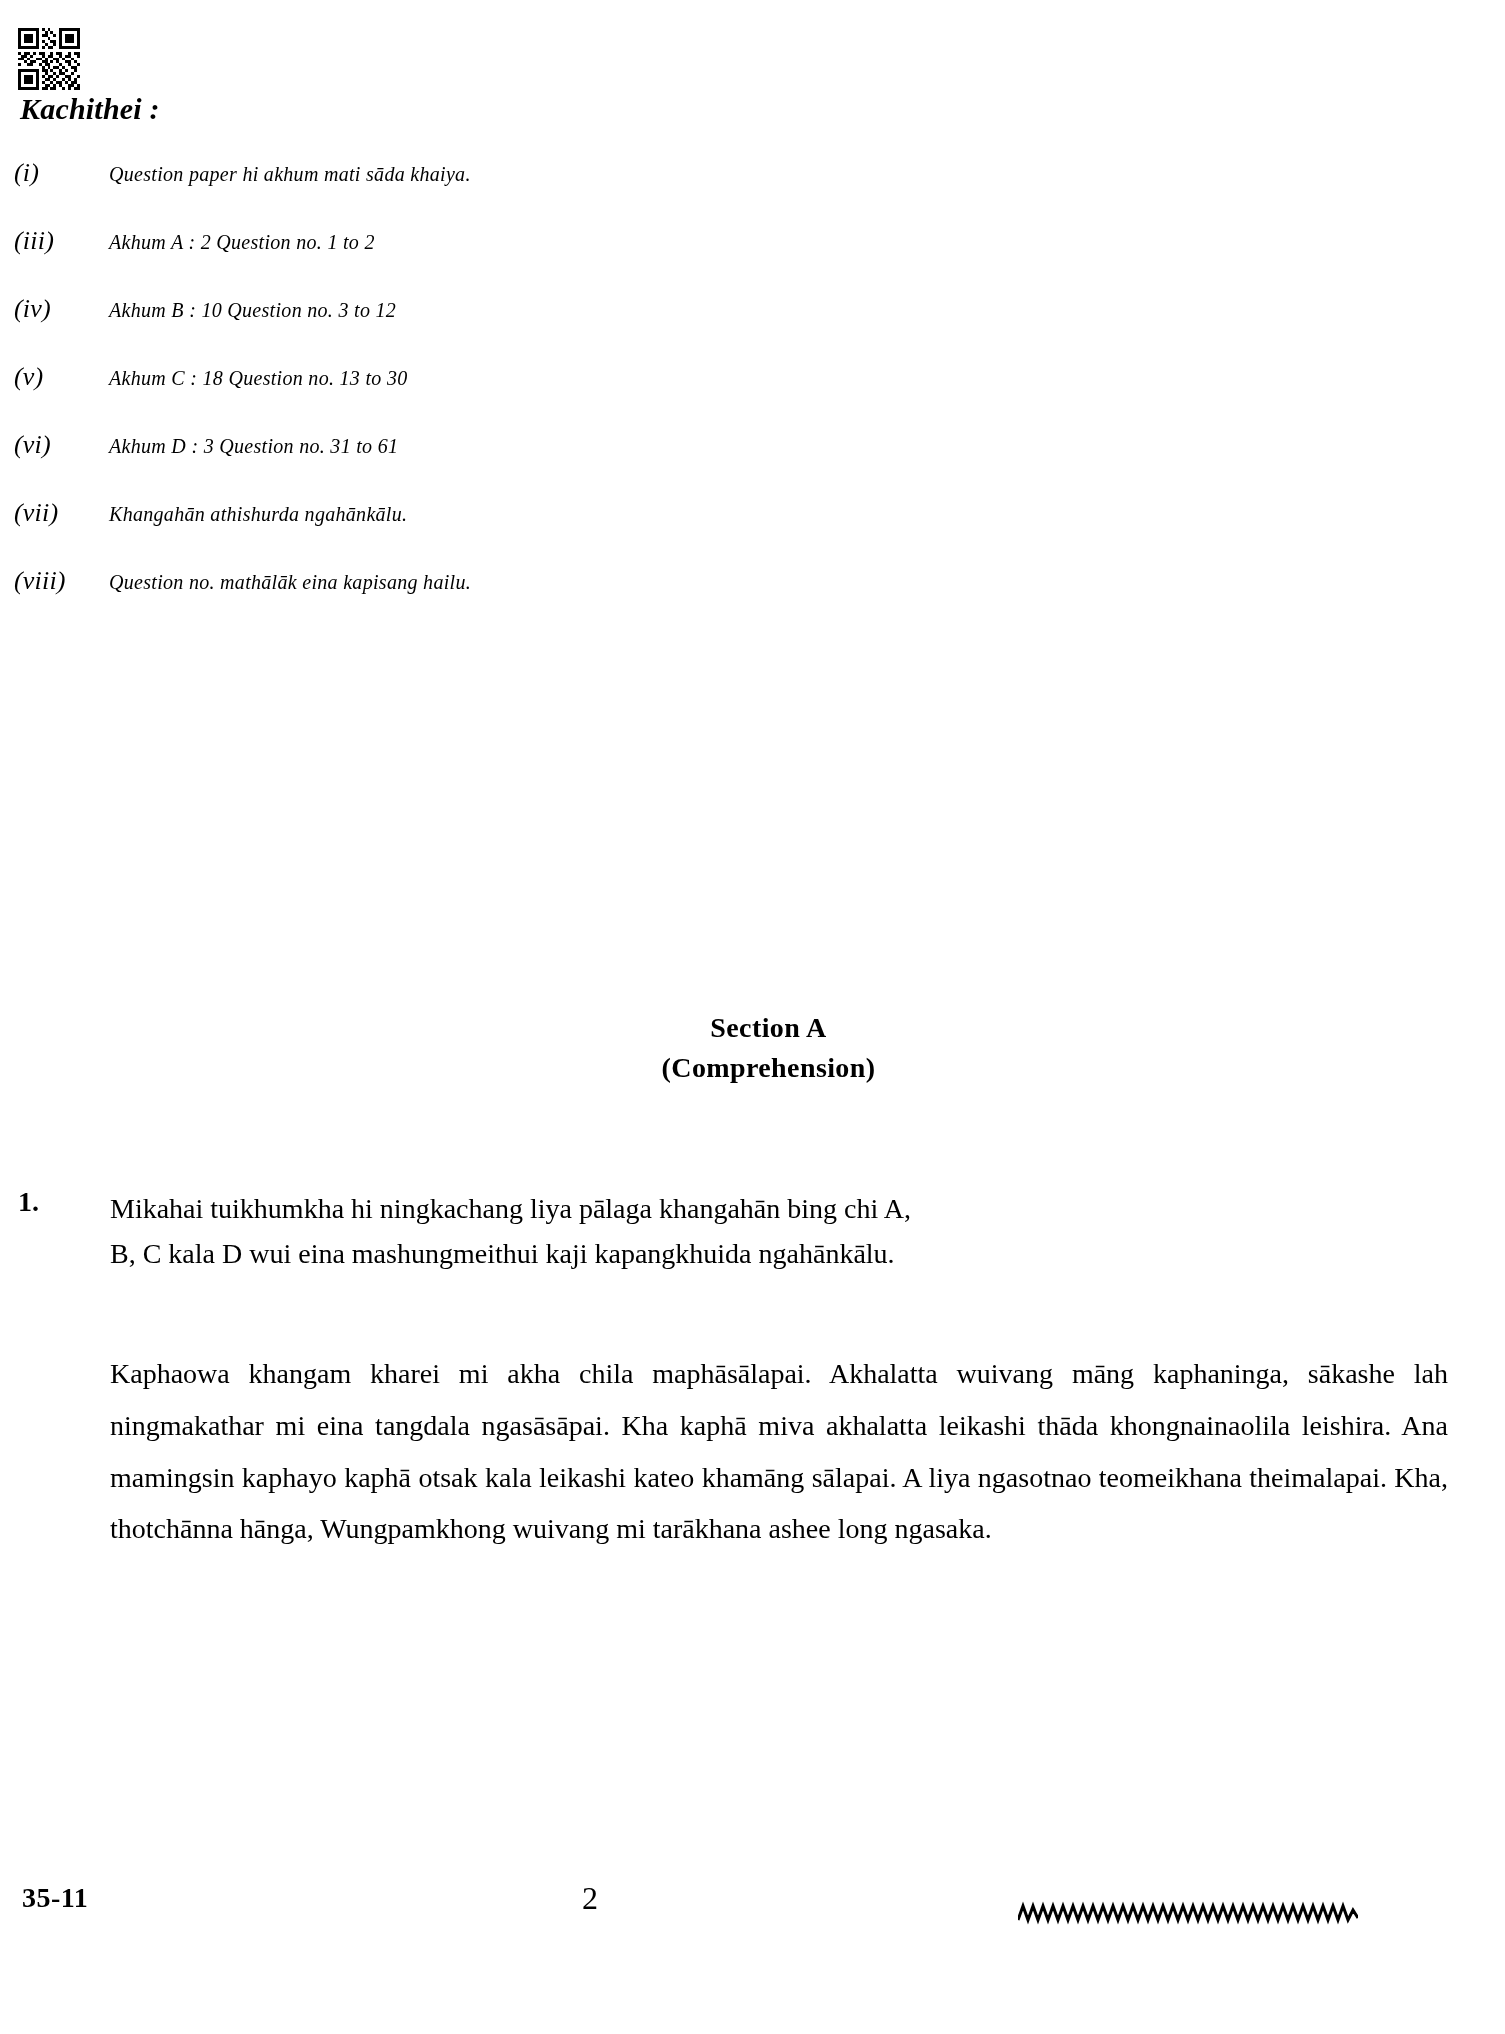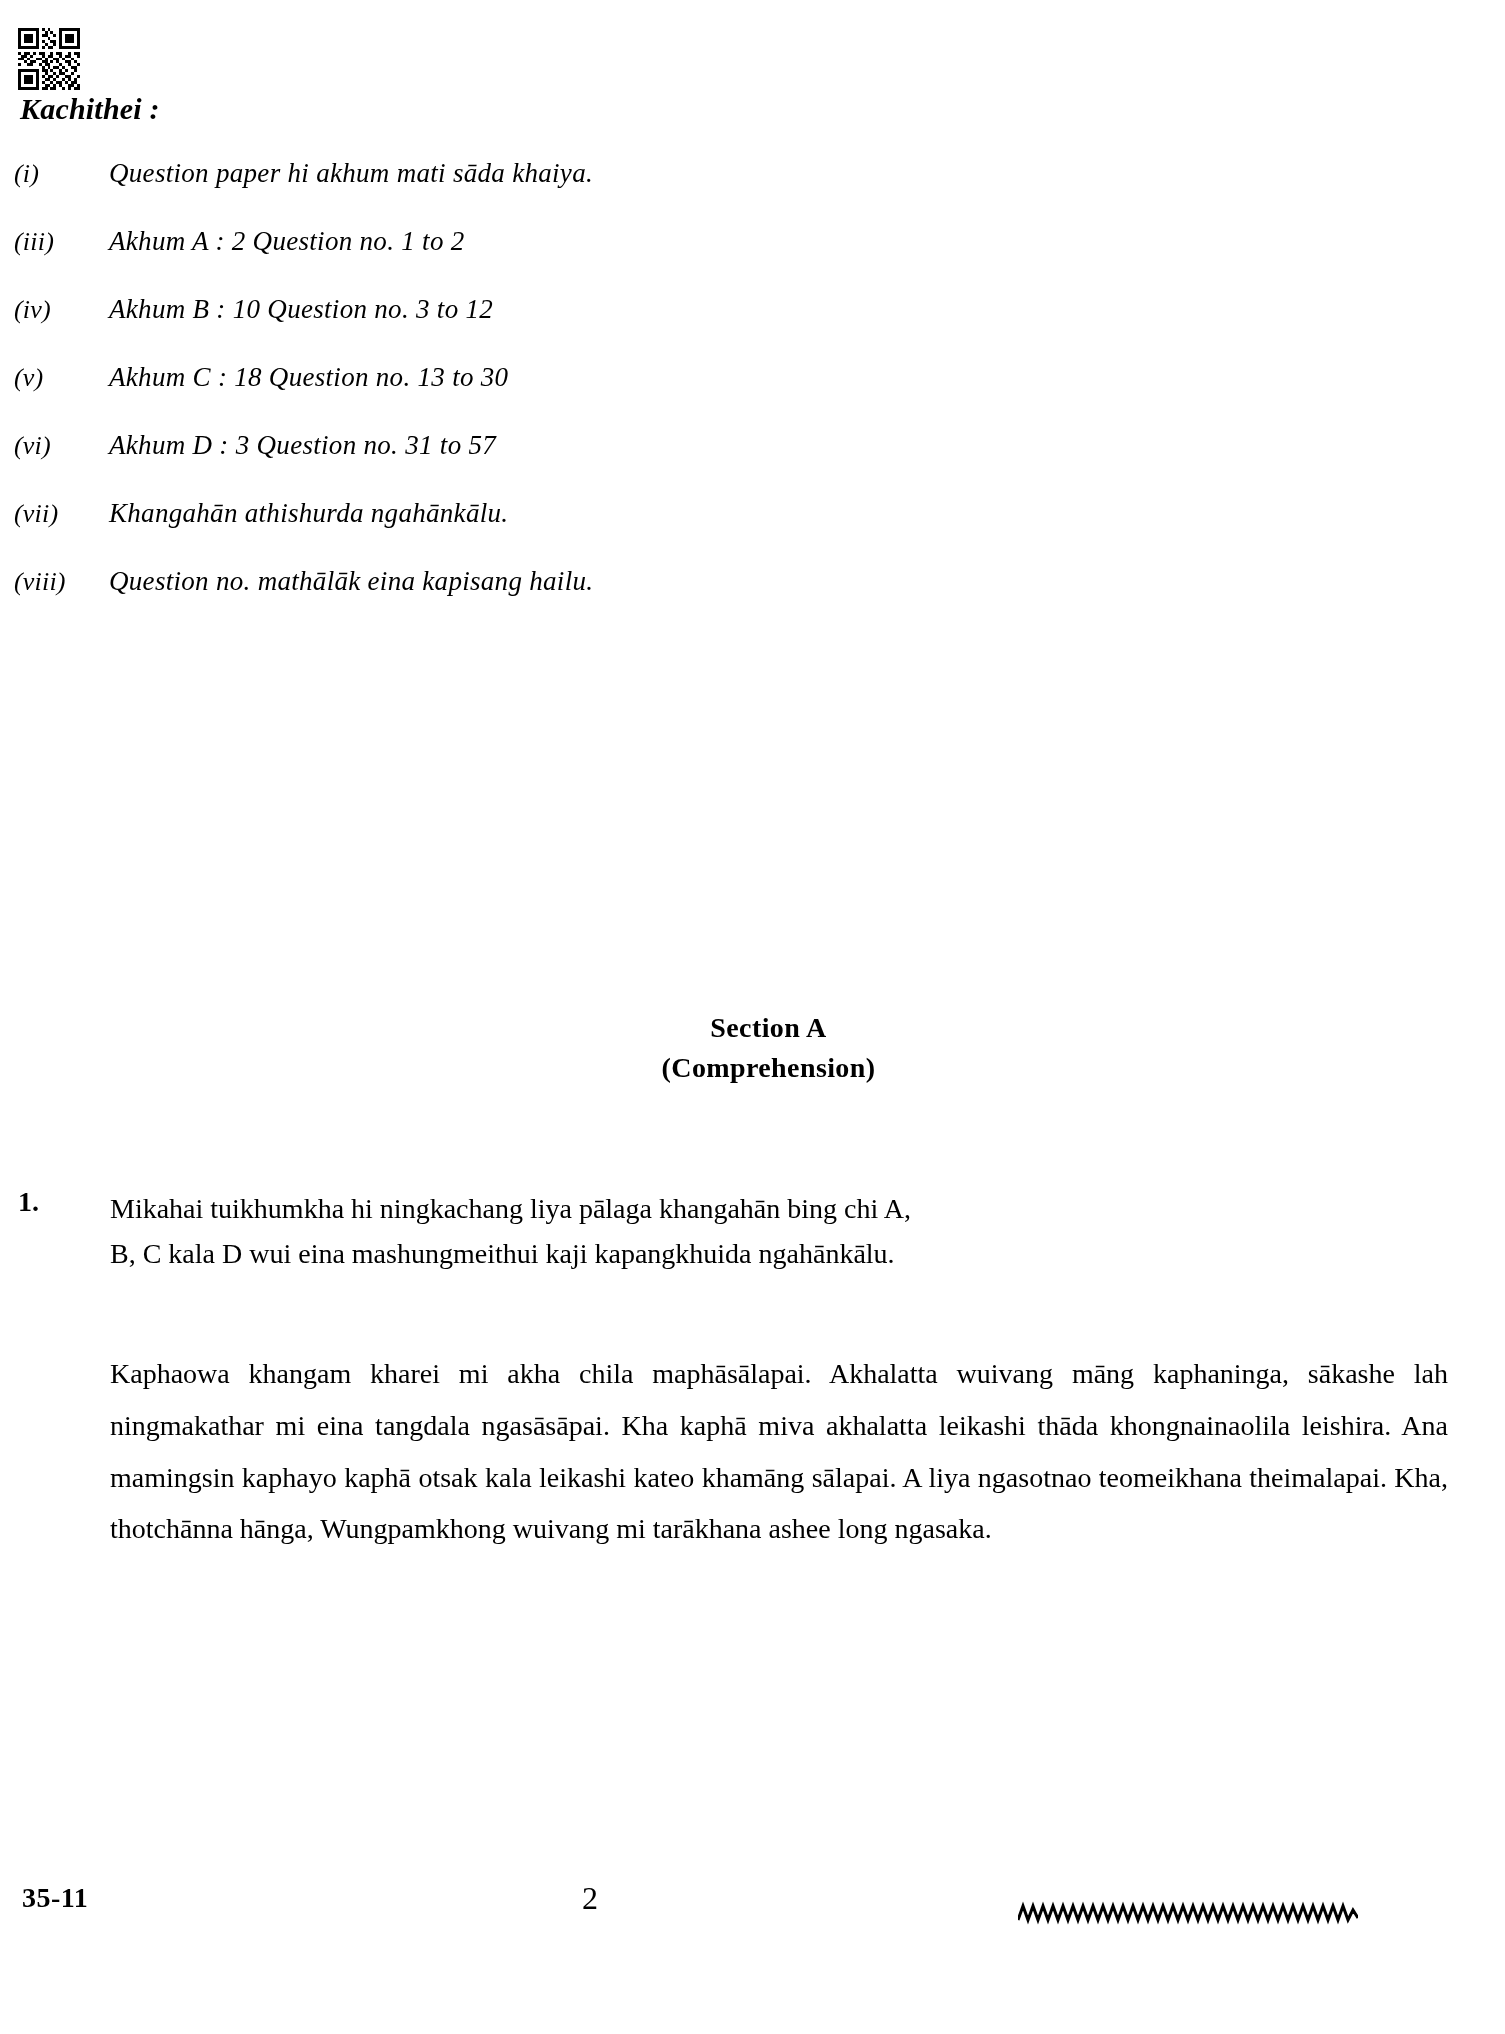--- a/index.html
+++ b/index.html
@@ -52,21 +52,21 @@
     height: 68px;
   }
   .instr-num {
     width: 95px;
     flex: 0 0 95px;
     font-size: 26px;
     font-style: italic;
     letter-spacing: 0.2px;
   }
   .instr-text {
-    font-size: 27px;
+    font-size: 20px;
     font-style: italic;
     letter-spacing: 0.3px;
     white-space: nowrap;
   }
 
   
   .section-head {
     position: absolute;
     left: 0;
     top: 1008px;
@@ -288,21 +288,21 @@
     <div class="instr-row">
       <span class="instr-num">(iv)</span>
       <span class="instr-text">Akhum B : 10 Question no. 3 to 12</span>
     </div>
     <div class="instr-row">
       <span class="instr-num">(v)</span>
       <span class="instr-text">Akhum C : 18 Question no. 13 to 30</span>
     </div>
     <div class="instr-row">
       <span class="instr-num">(vi)</span>
-      <span class="instr-text">Akhum D : 3 Question no. 31 to 57</span>
+      <span class="instr-text">Akhum D : 3 Question no. 31 to 61</span>
     </div>
     <div class="instr-row">
       <span class="instr-num">(vii)</span>
       <span class="instr-text">Khangahān athishurda ngahānkālu.</span>
     </div>
     <div class="instr-row">
       <span class="instr-num">(viii)</span>
       <span class="instr-text">Question no. mathālāk eina kapisang hailu.</span>
     </div>
   </div>

